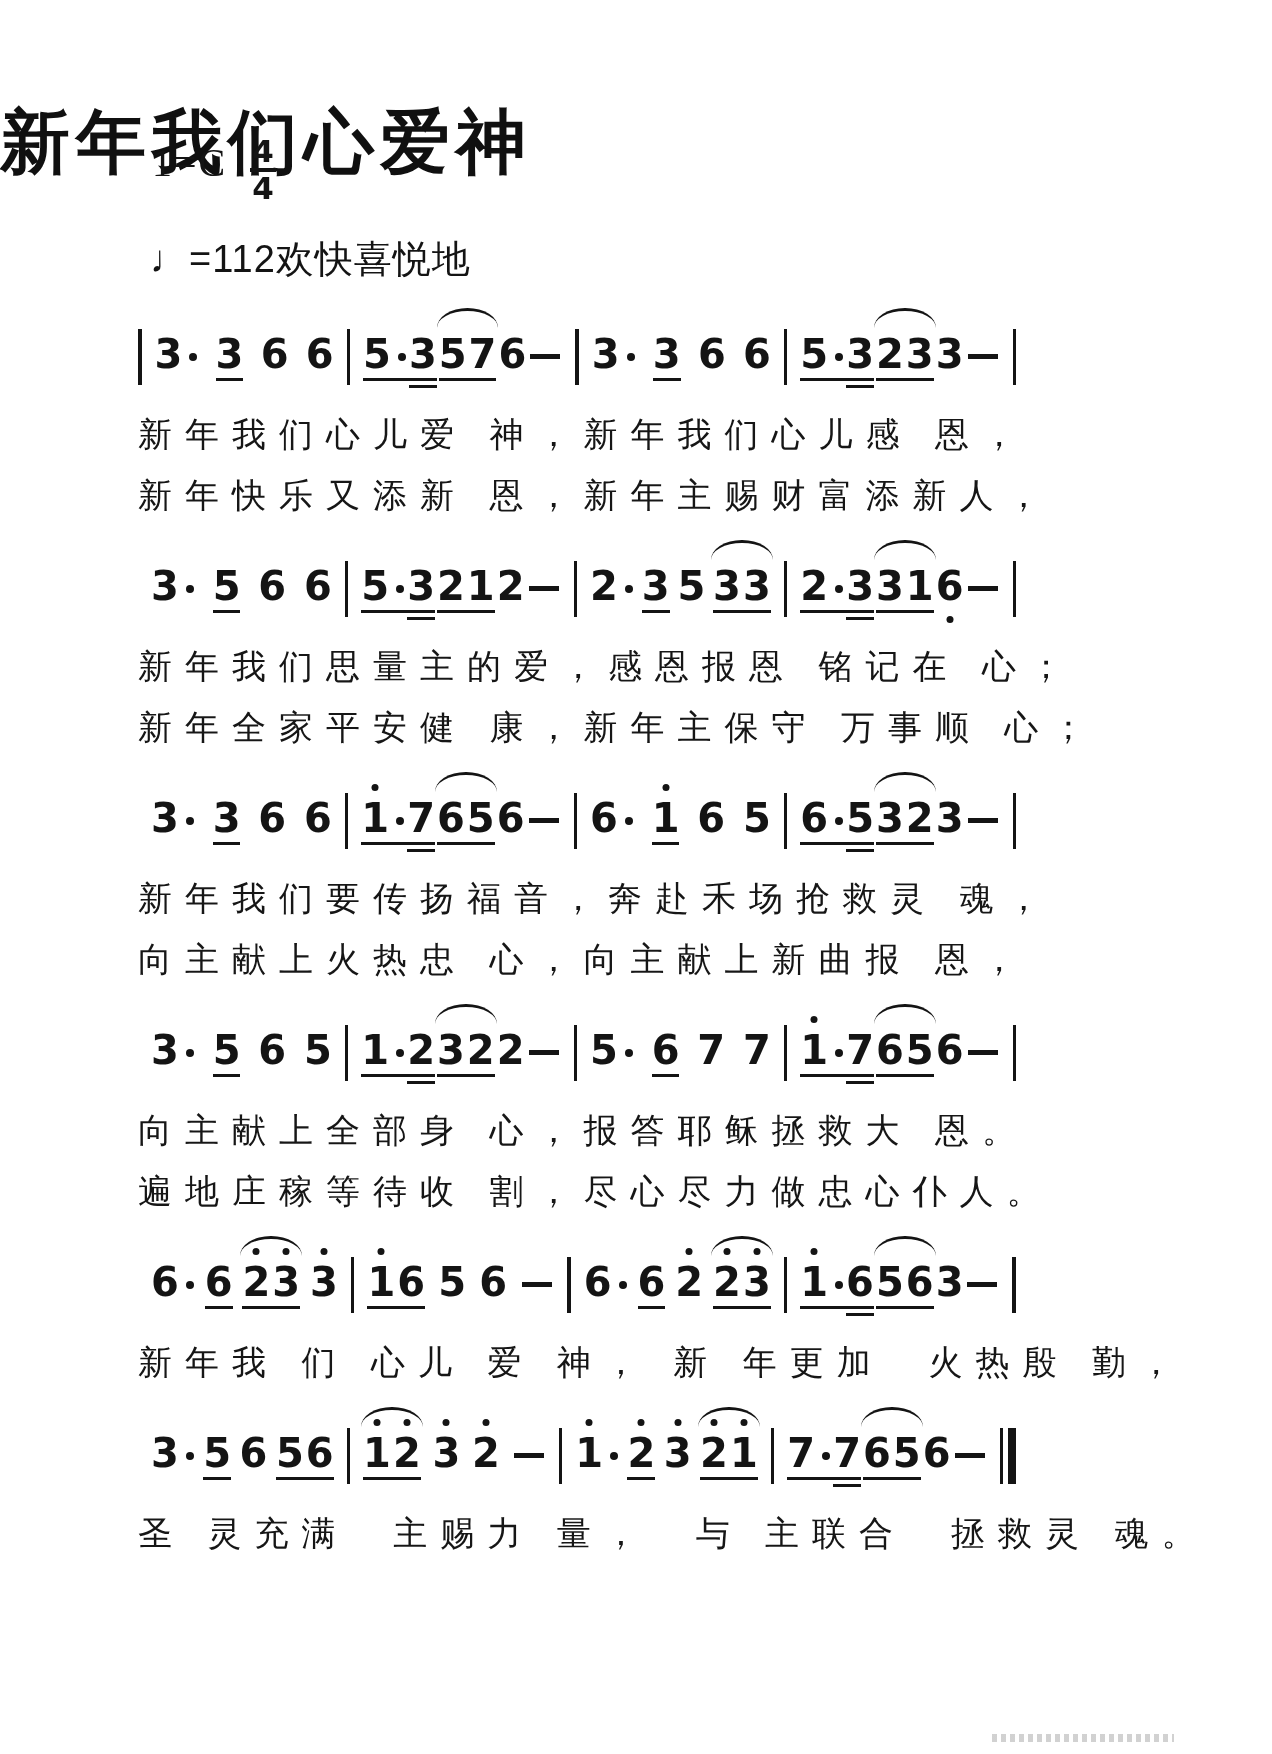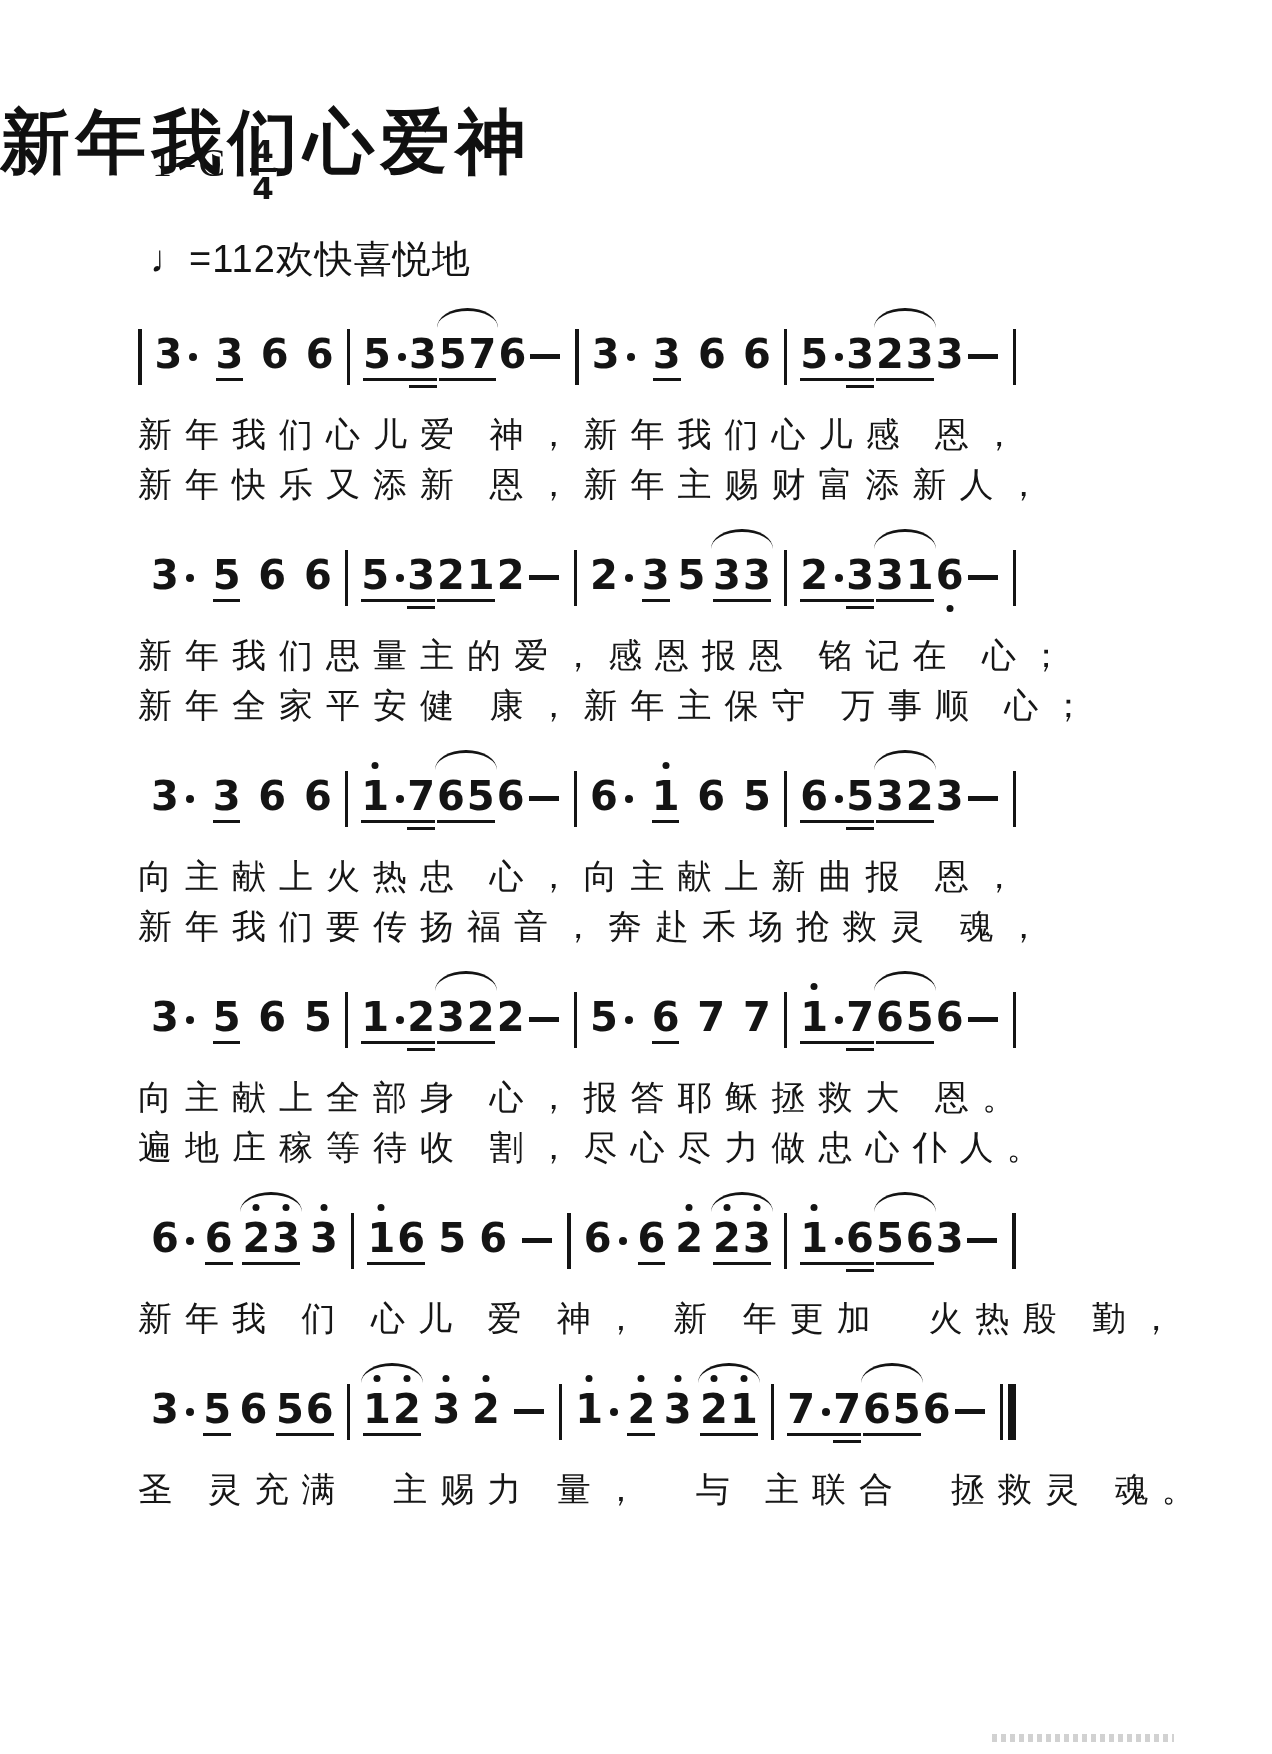--- a/index.html
+++ b/index.html
@@ -55,21 +55,21 @@
     border-top:3.5px solid #141414;border-radius:50% 50% 0 0/100% 100% 0 0;
   }
   .bar{width:3.5px;height:56px;background:#141414;margin-bottom:-11px;flex:none;align-self:flex-end;}
   .endbar{display:flex;align-items:flex-end;gap:5px;margin-bottom:-11px;flex:none;align-self:flex-end;}
   .endbar .bar{margin-bottom:0;}
   .endbar .thick{width:8px;}
   .lyric{
     margin-top:41px;font-size:34px;line-height:38px;font-weight:500;
     letter-spacing:13px;white-space:pre;color:#161616;
   }
-  .lyric + .lyric{margin-top:12px;}
+  .lyric + .lyric{margin-top:23px;}
   
   .watermark{
     position:absolute;right:98px;bottom:12px;width:182px;height:8px;opacity:.65;
     background:repeating-linear-gradient(90deg,#b9b9b9 0 5px,transparent 5px 9px);
   }
 </style>
 </head>
 <body>
 
 <div class="sheet">
@@ -302,22 +302,22 @@
             </div>
             <div class="grp">
               <div class="note">3</div>
             </div>
             <div class="grp">
               <div class="note dash"></div>
             </div>
           </div>
           <div class="bar"></div>
         </div>
+        <div class="lyric">新年我们要传扬福音，奔赴禾场抢救灵 魂，</div>
         <div class="lyric">向主献上火热忠 心，向主献上新曲报 恩，</div>
-        <div class="lyric">新年我们要传扬福音，奔赴禾场抢救灵 魂，</div>
       </div>
       <div class="system">
         <div class="music-line">
           <div class="measure">
             <div class="grp">
               <div class="note">3</div>
               <div class="dotafter"></div>
             </div>
             <div class="grp ul">
               <div class="note">5</div>

